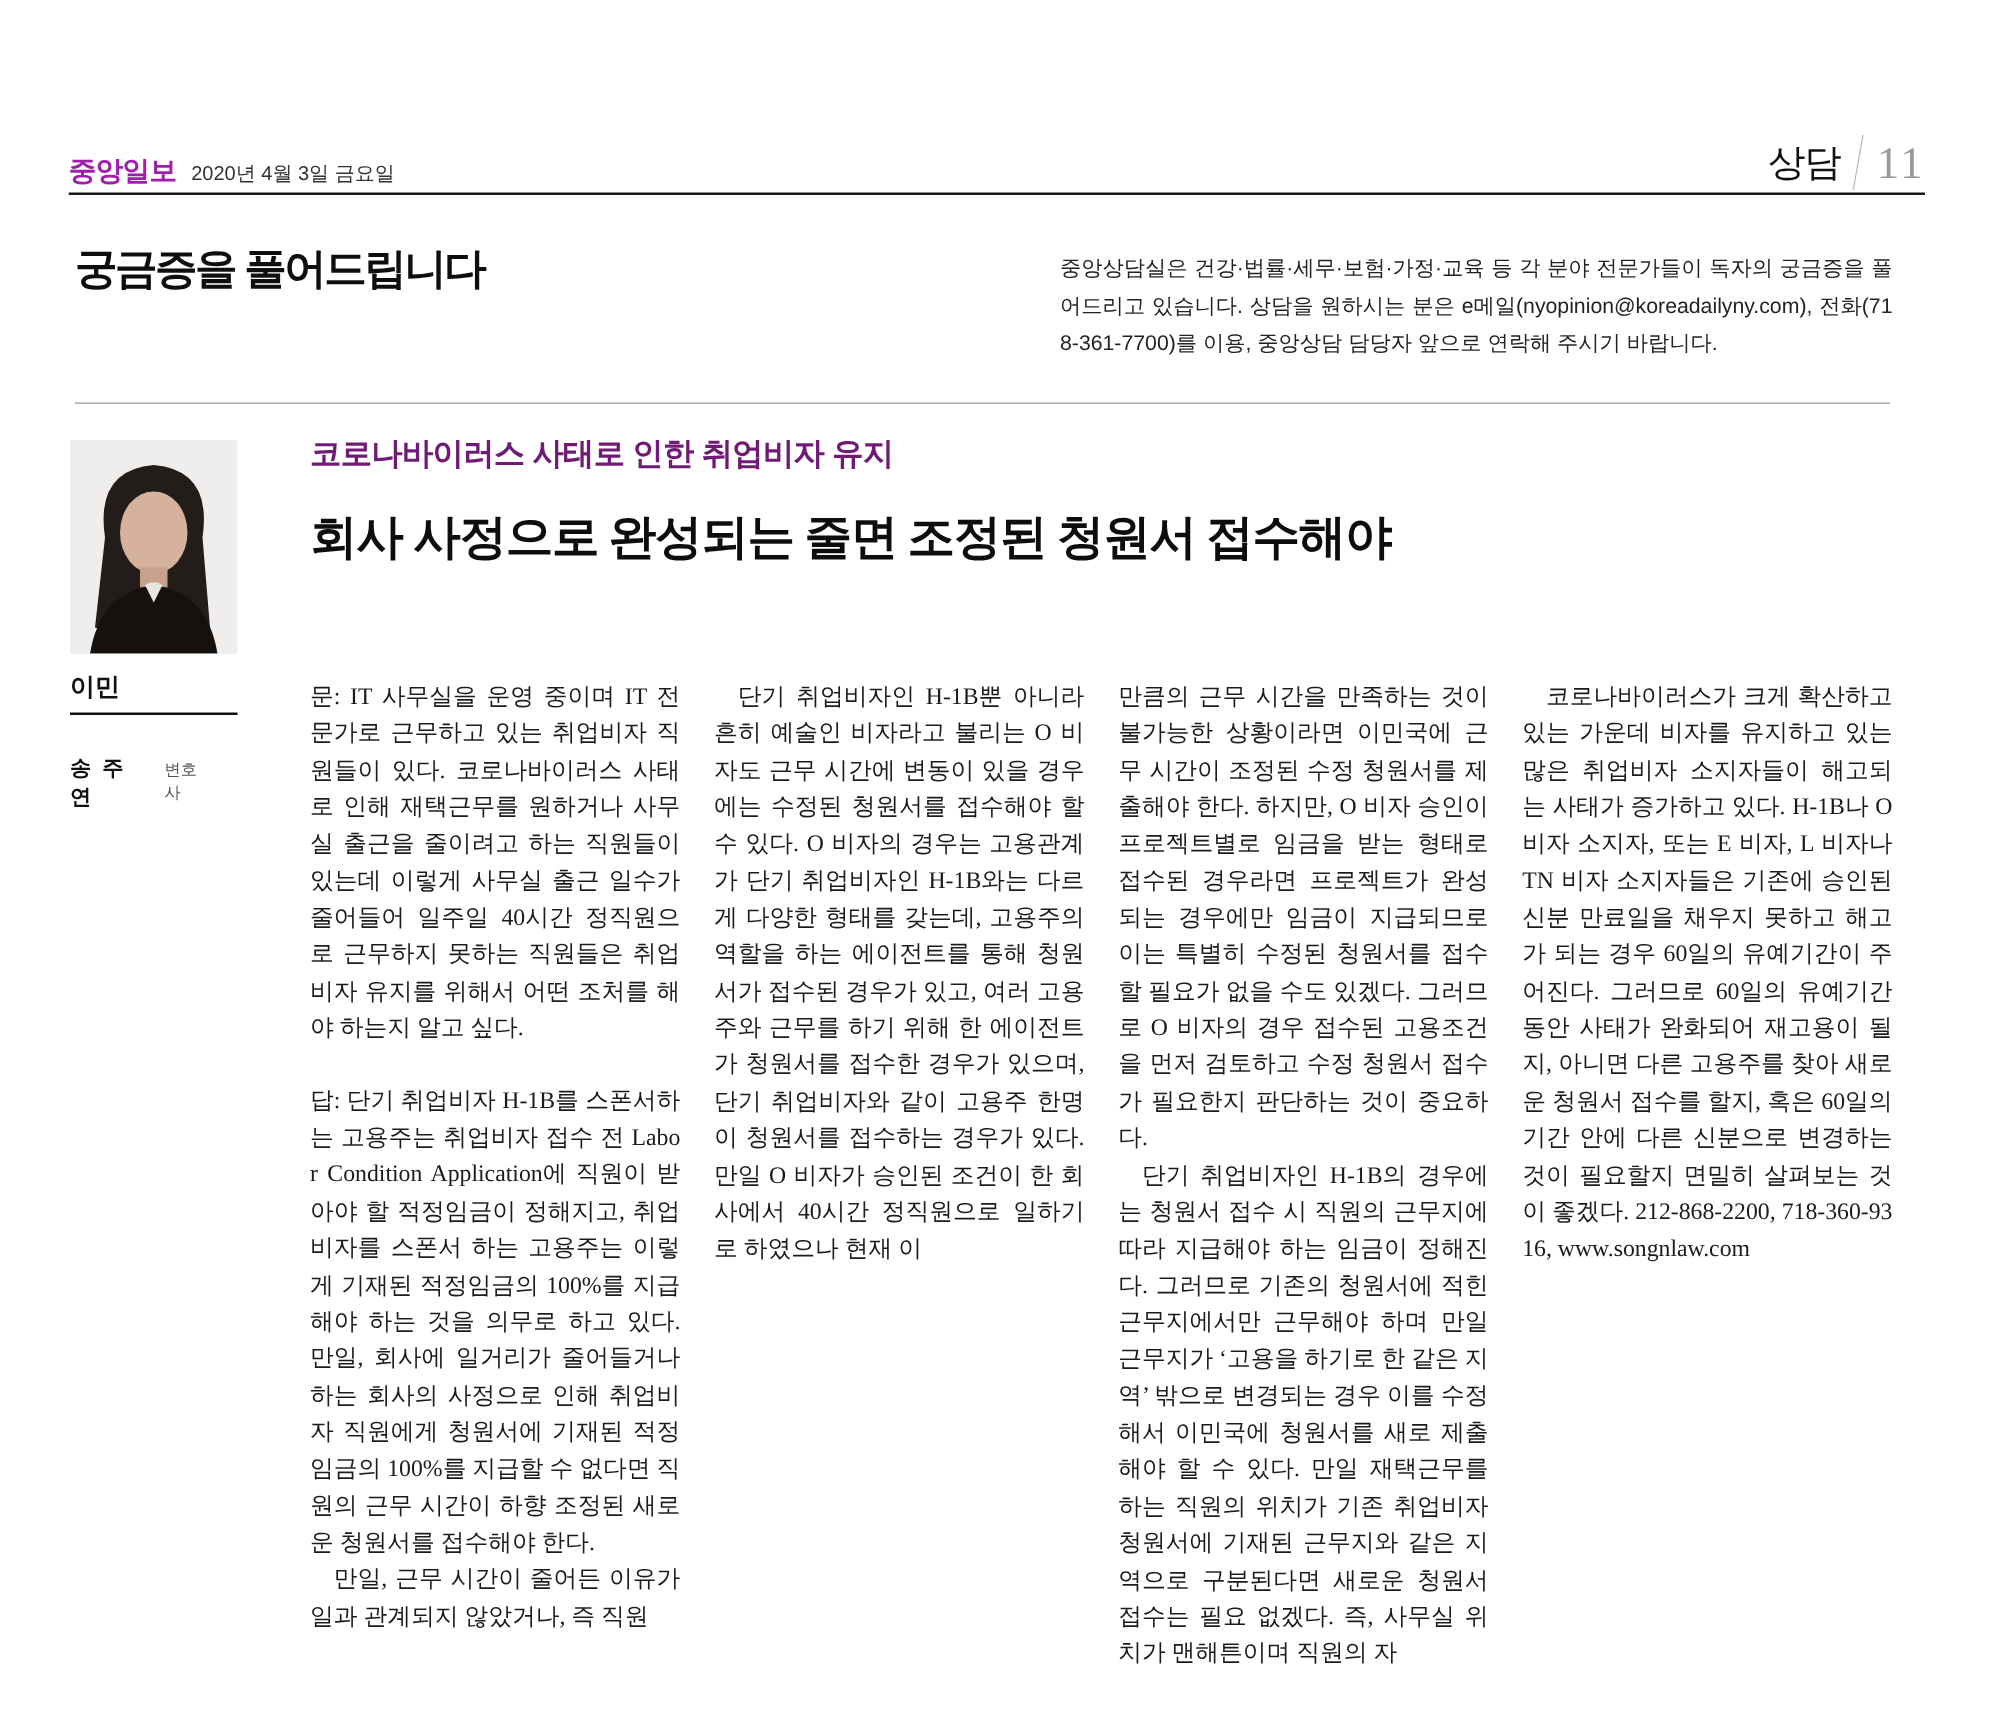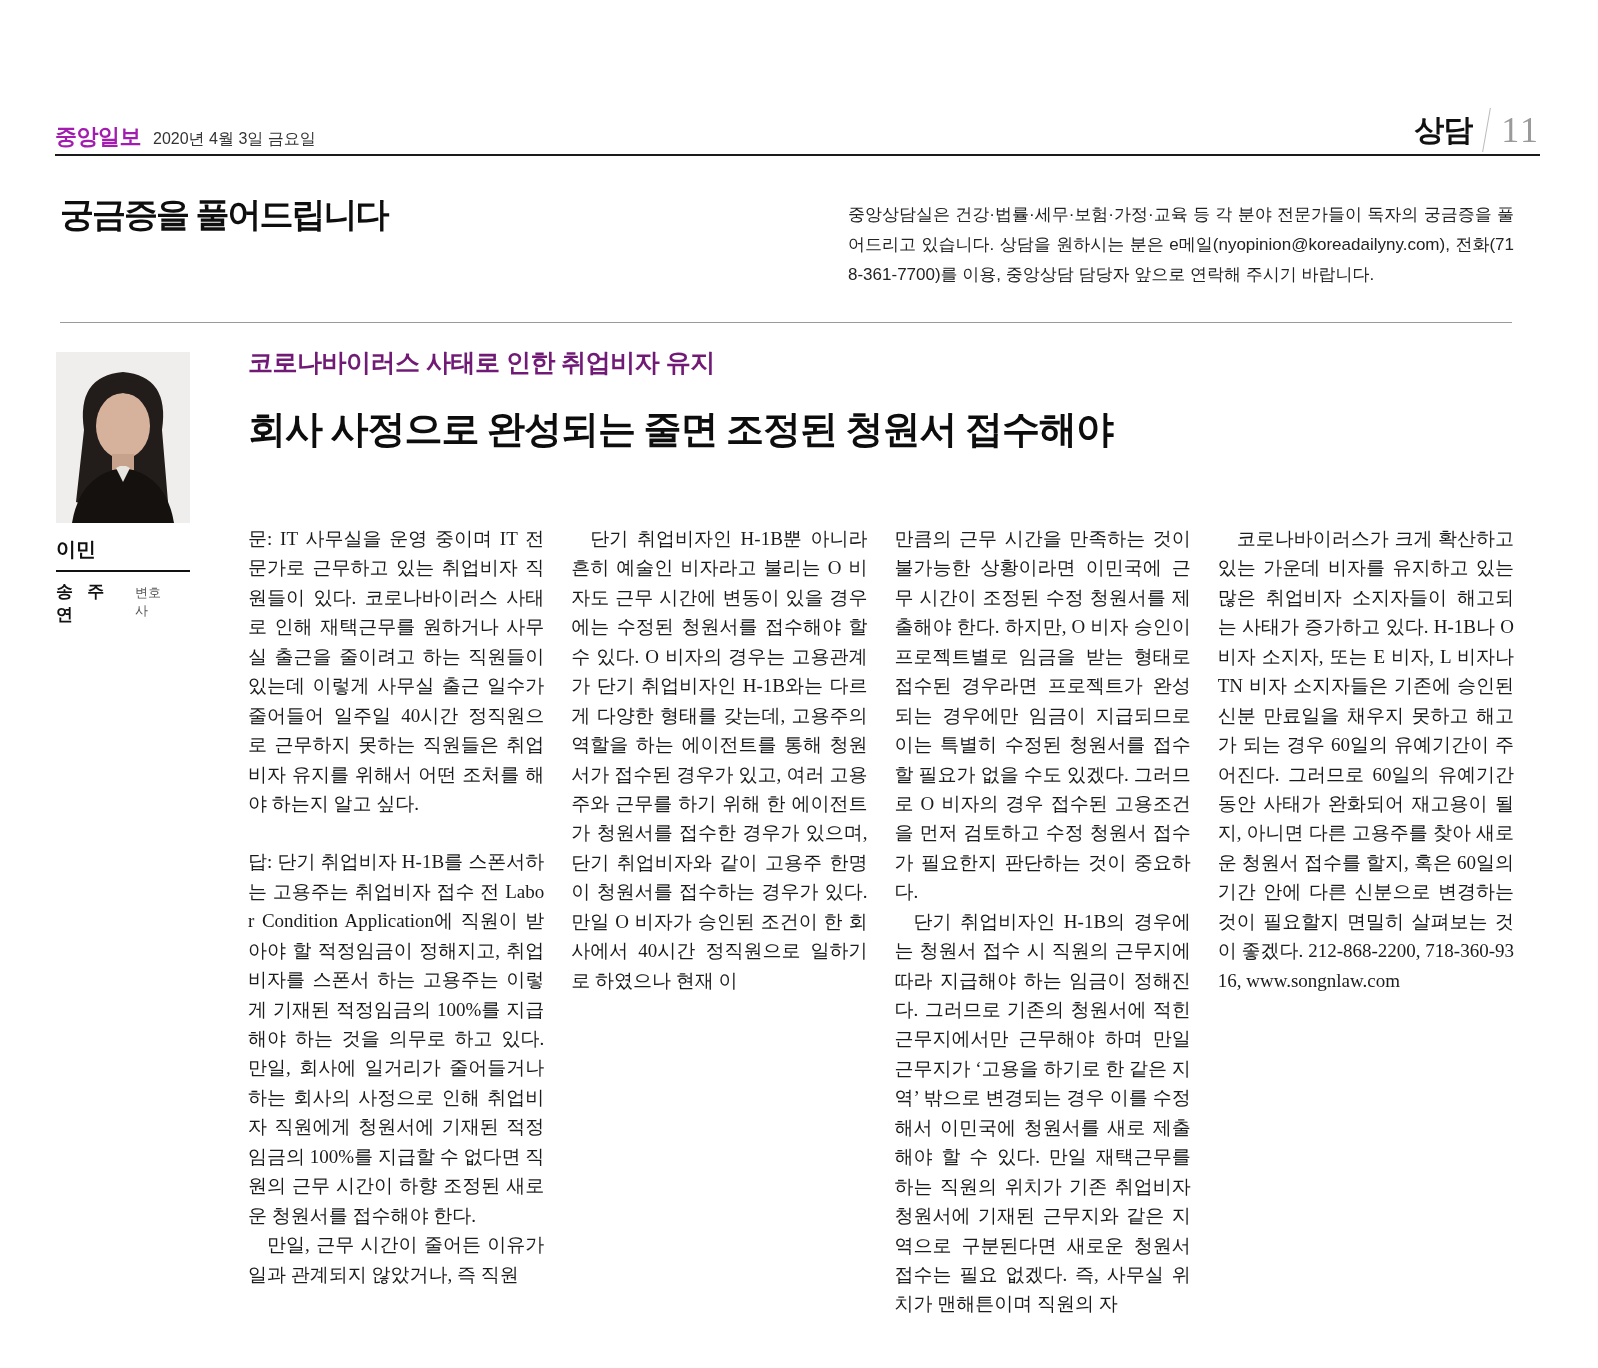--- a/index.html
+++ b/index.html
@@ -31,21 +31,21 @@
     color: #a21caf;
   }
   .issue-date {
     font-family: "Liberation Sans", "DejaVu Sans", sans-serif;
     font-size: 16px;
     color: #333333;
   }
   .masthead-right { display: flex; align-items: center; gap: 14px; }
   .section-name {
     font-family: "Liberation Sans", "DejaVu Sans", sans-serif;
-    font-weight: 700;
+    font-weight: 400;
     font-size: 30px;
     color: #111111;
     letter-spacing: -1px;
   }
   .section-divider {
     width: 1px; height: 44px;
     background: #b9b9b9;
     transform: skewX(-10deg);
   }
   .page-number {
@@ -96,25 +96,26 @@
   .author-category {
     margin-top: 13px;
     font-family: "Liberation Sans", "DejaVu Sans", sans-serif;
     font-weight: 800;
     font-size: 20px;
     color: #111111;
   }
   .author-rule { margin-top: 7px; border-top: 2px solid #111111; width: 134px; }
   .author-line { margin-top: 8px; display: flex; align-items: baseline; gap: 6px; }
   .author-name {
-    font-family: Liberation Mono, monospace;
+    font-family: Liberation Sans, sans-serif;
     font-weight: 800;
     font-size: 17px;
     letter-spacing: 2px;
     color: #111111;
+    margin-top: 23px;
   }
   .author-title {
     font-family: "Liberation Sans", "DejaVu Sans", sans-serif;
     font-size: 13px;
     color: #555555;
   }
 
   
   .kicker {
     position: absolute;
@@ -143,20 +144,21 @@
     gap: 27px;
   }
   .col {
     flex: 1;
     font-family: "Liberation Serif", "DejaVu Serif", serif;
     font-size: 19px;
     line-height: 1.55;
     color: #1b1b1b;
     text-align: justify;
     word-break: break-all;
+    margin-top: 19px;
   }
   .col p { margin: 0; }
   .col p.para-gap { margin-top: 29px; }
   .col p.indent { text-indent: 1em; }
 </style>
 </head>
 <body>
 
 <div class="page">
 

